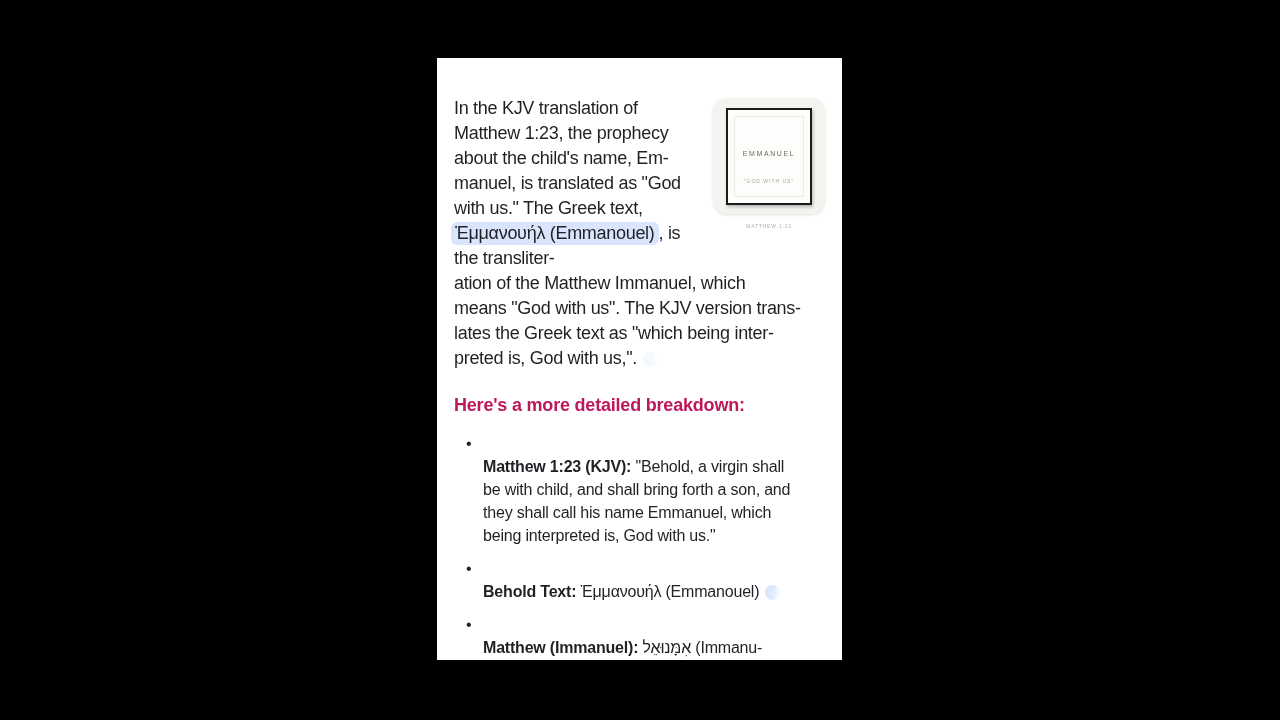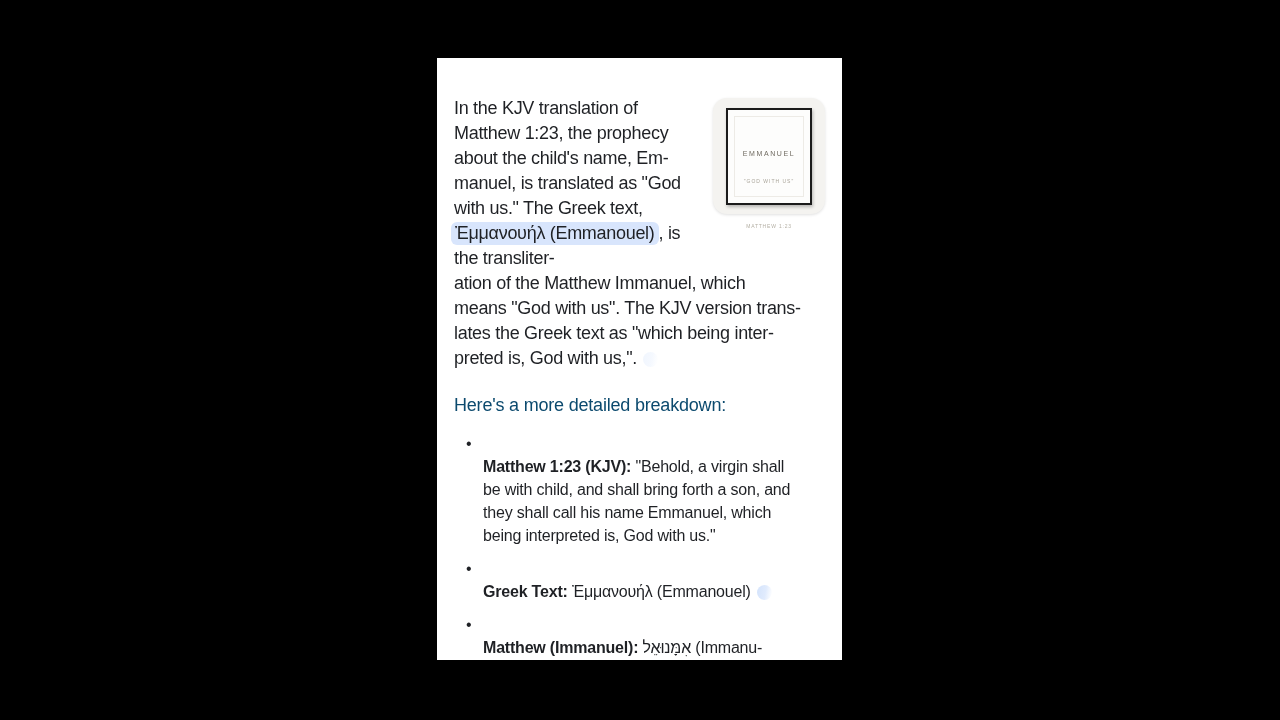--- a/index.html
+++ b/index.html
@@ -89,24 +89,24 @@
   .frame-caption {
     margin-top: 20px;
     font-size: 5px;
     letter-spacing: 0.8px;
     color: #b5b0a5;
     white-space: nowrap;
   }
   .heading {
     margin-top: 22px;
     font-size: 18px;
-    font-weight: 400;
+    font-weight: 700;
     letter-spacing: -0.2px;
     line-height: 25px;
-    color: #0c4a6e;
+    color: #be185d;
   }
   .bullets {
     margin-top: 4px;
   }
   .bullet {
     position: relative;
     padding-left: 29px;
     margin-top: 10px;
     font-size: 16px;
     line-height: 23px;
@@ -158,21 +158,21 @@
     <div class="bullets">
 
       <div class="bullet">
         <span class="marker">•</span><span class="b-label">Matthew 1:23 (KJV):</span> <span>"Behold, a virgin shall
 be with child, and shall bring forth a son, and
 they shall call his name Emmanuel, which
 being interpreted is, God with us."</span>
       </div>
 
       <div class="bullet">
-        <span class="marker">•</span><span class="b-label">Greek Text:</span> <span>Ἐμμανουήλ (Emmanouel)</span><span class="chip strong"></span>
+        <span class="marker">•</span><span class="b-label">Behold Text:</span> <span>Ἐμμανουήλ (Emmanouel)</span><span class="chip strong"></span>
       </div>
 
       <div class="bullet">
         <span class="marker">•</span><span class="b-label">Matthew (Immanuel):</span> <span>אִמָּנוּאֵל (Immanu-
 el)</span>
       </div>
 
     </div>
   </div>
 </div>

